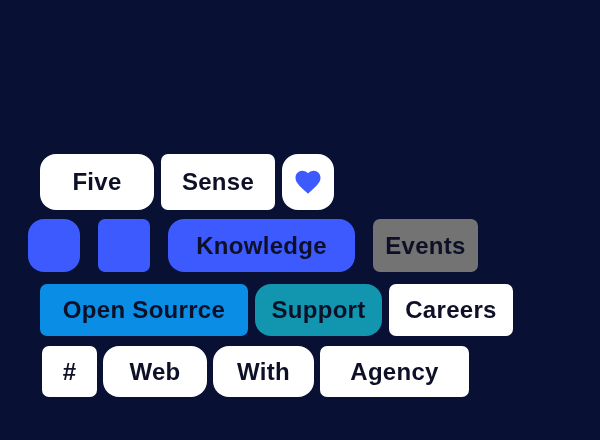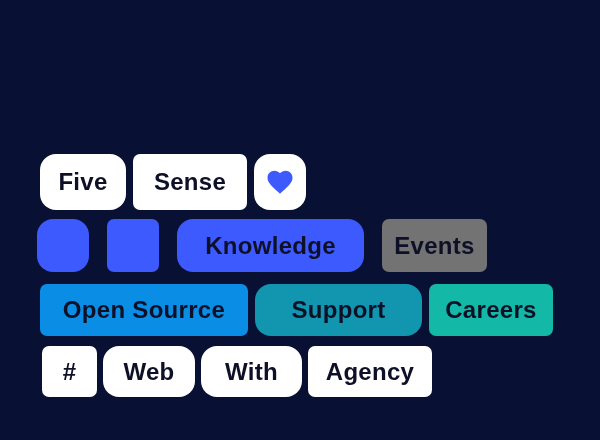--- a/index.html
+++ b/index.html
@@ -26,34 +26,34 @@
     box-sizing:border-box;
     cursor:pointer;
   }
   .rounded{border-radius:16px;}
   .sq{border-radius:7px;}
   .white{background:#ffffff;}
   .blue{background:#3d5afe;}
   .violet{background:#737373;}
   .azure{background:#0a8de4;}
   .teal{background:#1295af;}
-  .magenta{background:#14b8a6;}
+  .magenta{background:#ffffff;}
   .heart-svg{width:30px;height:30px;display:block;}
   #row1{top:154px;left:40px;height:56px;gap:7px;}
-  #row2{top:219px;left:37px;height:53px;gap:18px;text-align:center;}
+  #row2{top:219px;left:28px;height:53px;gap:18px;text-align:center;}
   #row3{top:284px;left:40px;height:52px;gap:7px;}
   #row4{top:346px;left:42px;height:51px;gap:6px;}
 </style>
 </head>
 <body>
 
 <div class="stage">
 
   <div class="row" id="row1">
-    <div class="tile white rounded" style="width:86px;">
+    <div class="tile white rounded" style="width:114px;">
       <span>Five</span>
     </div>
     <div class="tile white sq" style="width:114px;">
       <span>Sense</span>
     </div>
     <div class="tile white rounded" style="width:52px;">
       <svg class="heart-svg" viewBox="0 0 24 24">
         <path fill="#3d5afe" d="M12 21.35l-1.45-1.32C5.4 15.36 2 12.28 2 8.5 2 5.42 4.42 3 7.5 3c1.74 0 3.41.81 4.5 2.09C13.09 3.81 14.76 3 16.5 3 19.58 3 22 5.42 22 8.5c0 3.78-3.4 6.86-8.55 11.54L12 21.35z"></path>
       </svg>
     </div>
@@ -71,36 +71,36 @@
     </div>
     <div class="tile violet sq" style="width:105px;">
       <span>Events</span>
     </div>
   </div>
 
   <div class="row" id="row3">
     <div class="tile azure sq" style="width:208px;">
       <span>Open Sourrce</span>
     </div>
-    <div class="tile teal rounded" style="width:167px;">
+    <div class="tile teal rounded" style="width:127px;">
       <span>Support</span>
     </div>
     <div class="tile magenta sq" style="width:124px;">
       <span>Careers</span>
     </div>
   </div>
 
   <div class="row" id="row4">
     <div class="tile white sq" style="width:55px;">
       <span>#</span>
     </div>
-    <div class="tile white rounded" style="width:92px;">
+    <div class="tile white rounded" style="width:104px;">
       <span>Web</span>
     </div>
     <div class="tile white rounded" style="width:101px;">
       <span>With</span>
     </div>
-    <div class="tile white sq" style="width:124px;">
+    <div class="tile white sq" style="width:149px;">
       <span>Agency</span>
     </div>
   </div>
 
 </div>
 
 </body></html>

